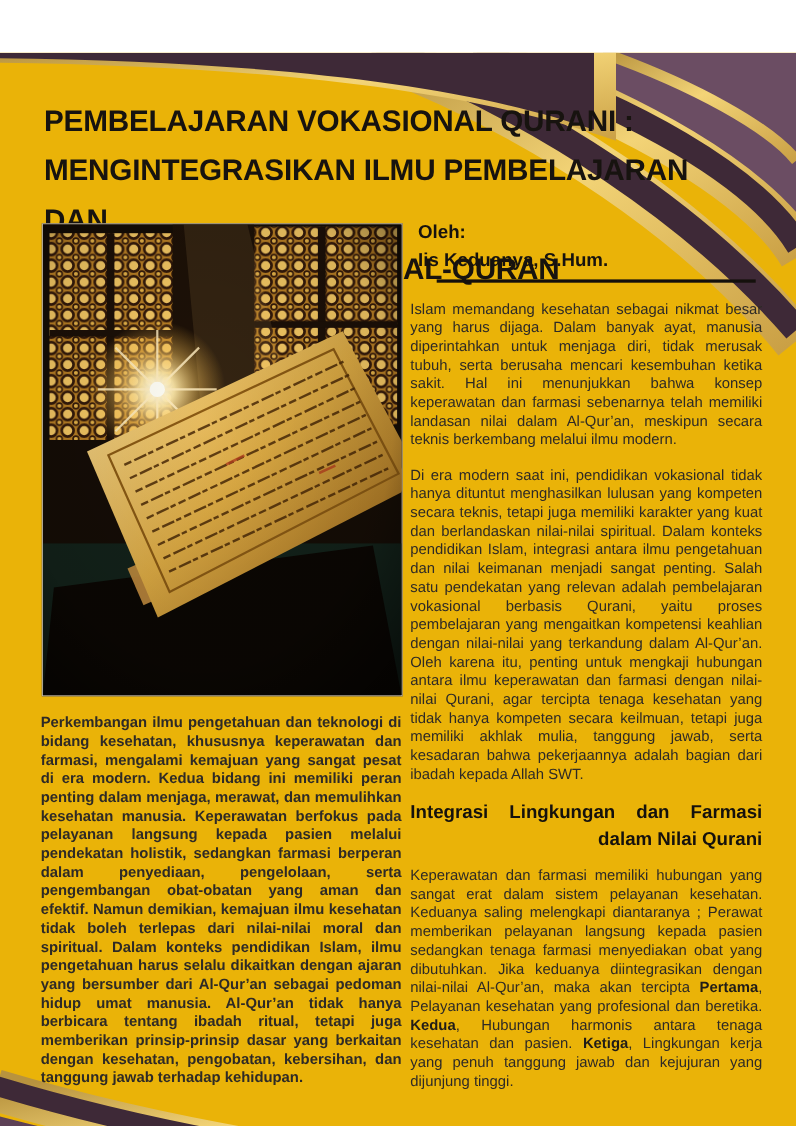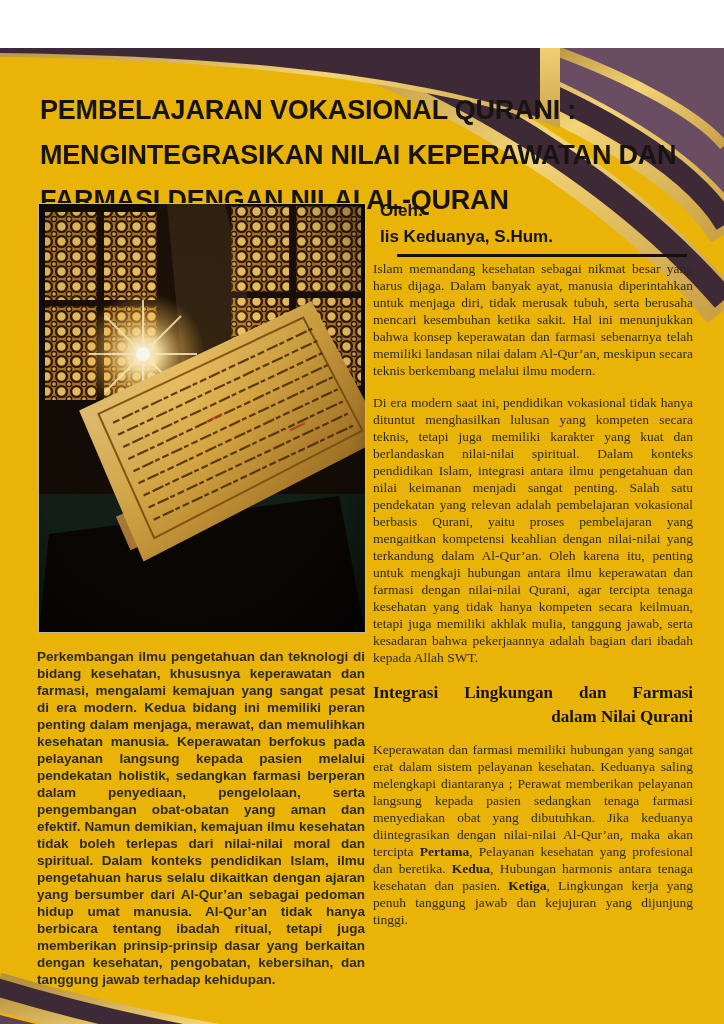--- a/index.html
+++ b/index.html
@@ -36,21 +36,21 @@
   }
   .divider{
     position:absolute;left:397px;top:206px;width:290px;height:0;
     border-top:3px solid #14100c;
   }
 
   .col{
     font-size:13.5px;line-height:17px;text-align:justify;
   }
   .col p{margin:0 0 15px 0;}
-  .col-right{position:absolute;left:373px;top:212px;width:320px;font-family:Liberation Serif, serif;}
+  .col-right{position:absolute;left:373px;top:224px;width:320px;}
   .col-left{position:absolute;left:37px;top:600px;width:328px;font-weight:bold;}
 
   .section-heading{
     font-weight:bold;font-size:17px;line-height:24px;color:#15110d;
     margin:3px 0 12px 0;
   }
   .section-heading .jline{display:block;text-align:justify;text-align-last:justify;}
   .section-heading .lline{display:block;text-align:right;}
   strong{font-weight:bold;color:#201c18;}
 </style>
@@ -96,21 +96,21 @@
 
     <path d="M0,58 C120,90 250,106 400,118 L400,130 L0,130 Z" fill="#5d4156"></path>
 
     <path d="M-2,90 C60,103 130,111 200,117" fill="none" stroke="url(#goldB)" stroke-width="9"></path>
 
     <path d="M0,104 C50,113 110,119 160,123 L160,130 L0,130 Z" fill="#3e2937"></path>
   </svg>
 
   <h1 class="title">
     <span>PEMBELAJARAN VOKASIONAL QURANI :</span>
-    <span>MENGINTEGRASIKAN NILAI KEPERAWATAN DAN</span>
+    <span>MENGINTEGRASIKAN ILMU PEMBELAJARAN DAN</span>
     <span>FARMASI DENGAN NILAI AL-QURAN</span>
   </h1>
 
   <div class="photo">
     <svg width="326" height="428" viewBox="0 0 326 428" aria-hidden="true">
       <defs>
         <pattern id="lat" patternUnits="userSpaceOnUse" width="15" height="15">
           <rect width="15" height="15" fill="#b97f24"></rect>
           <circle cx="7.5" cy="7.5" r="5.4" fill="#f6c964" stroke="#33190a" stroke-width="2.4"></circle>
           <circle cx="0" cy="0" r="2.6" fill="#e8b549" stroke="#33190a" stroke-width="1.5"></circle>

